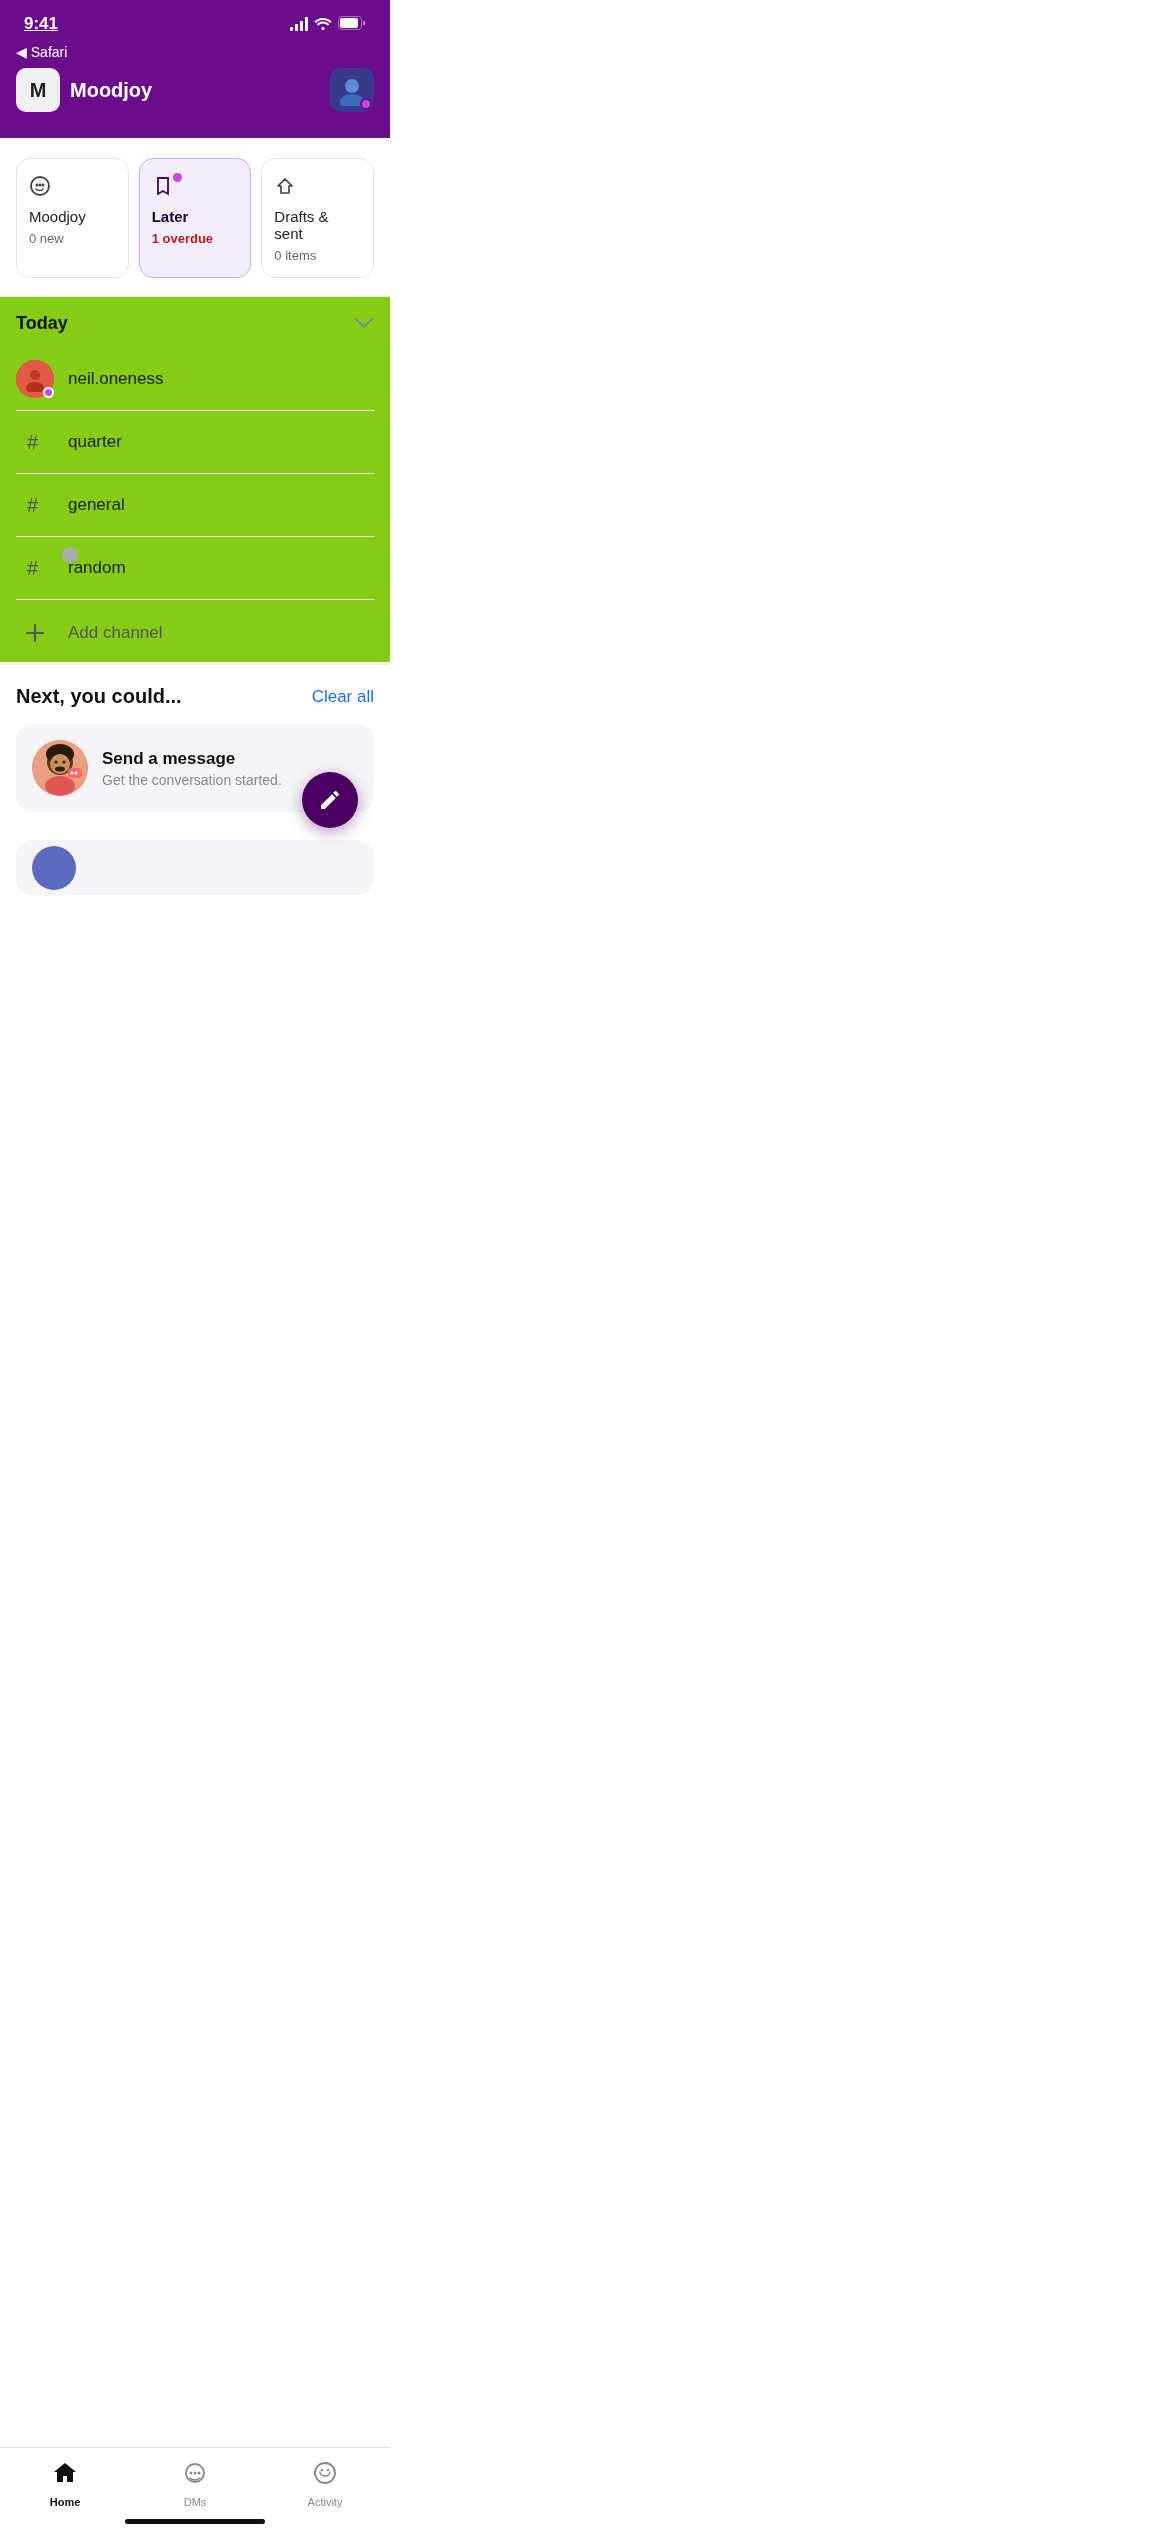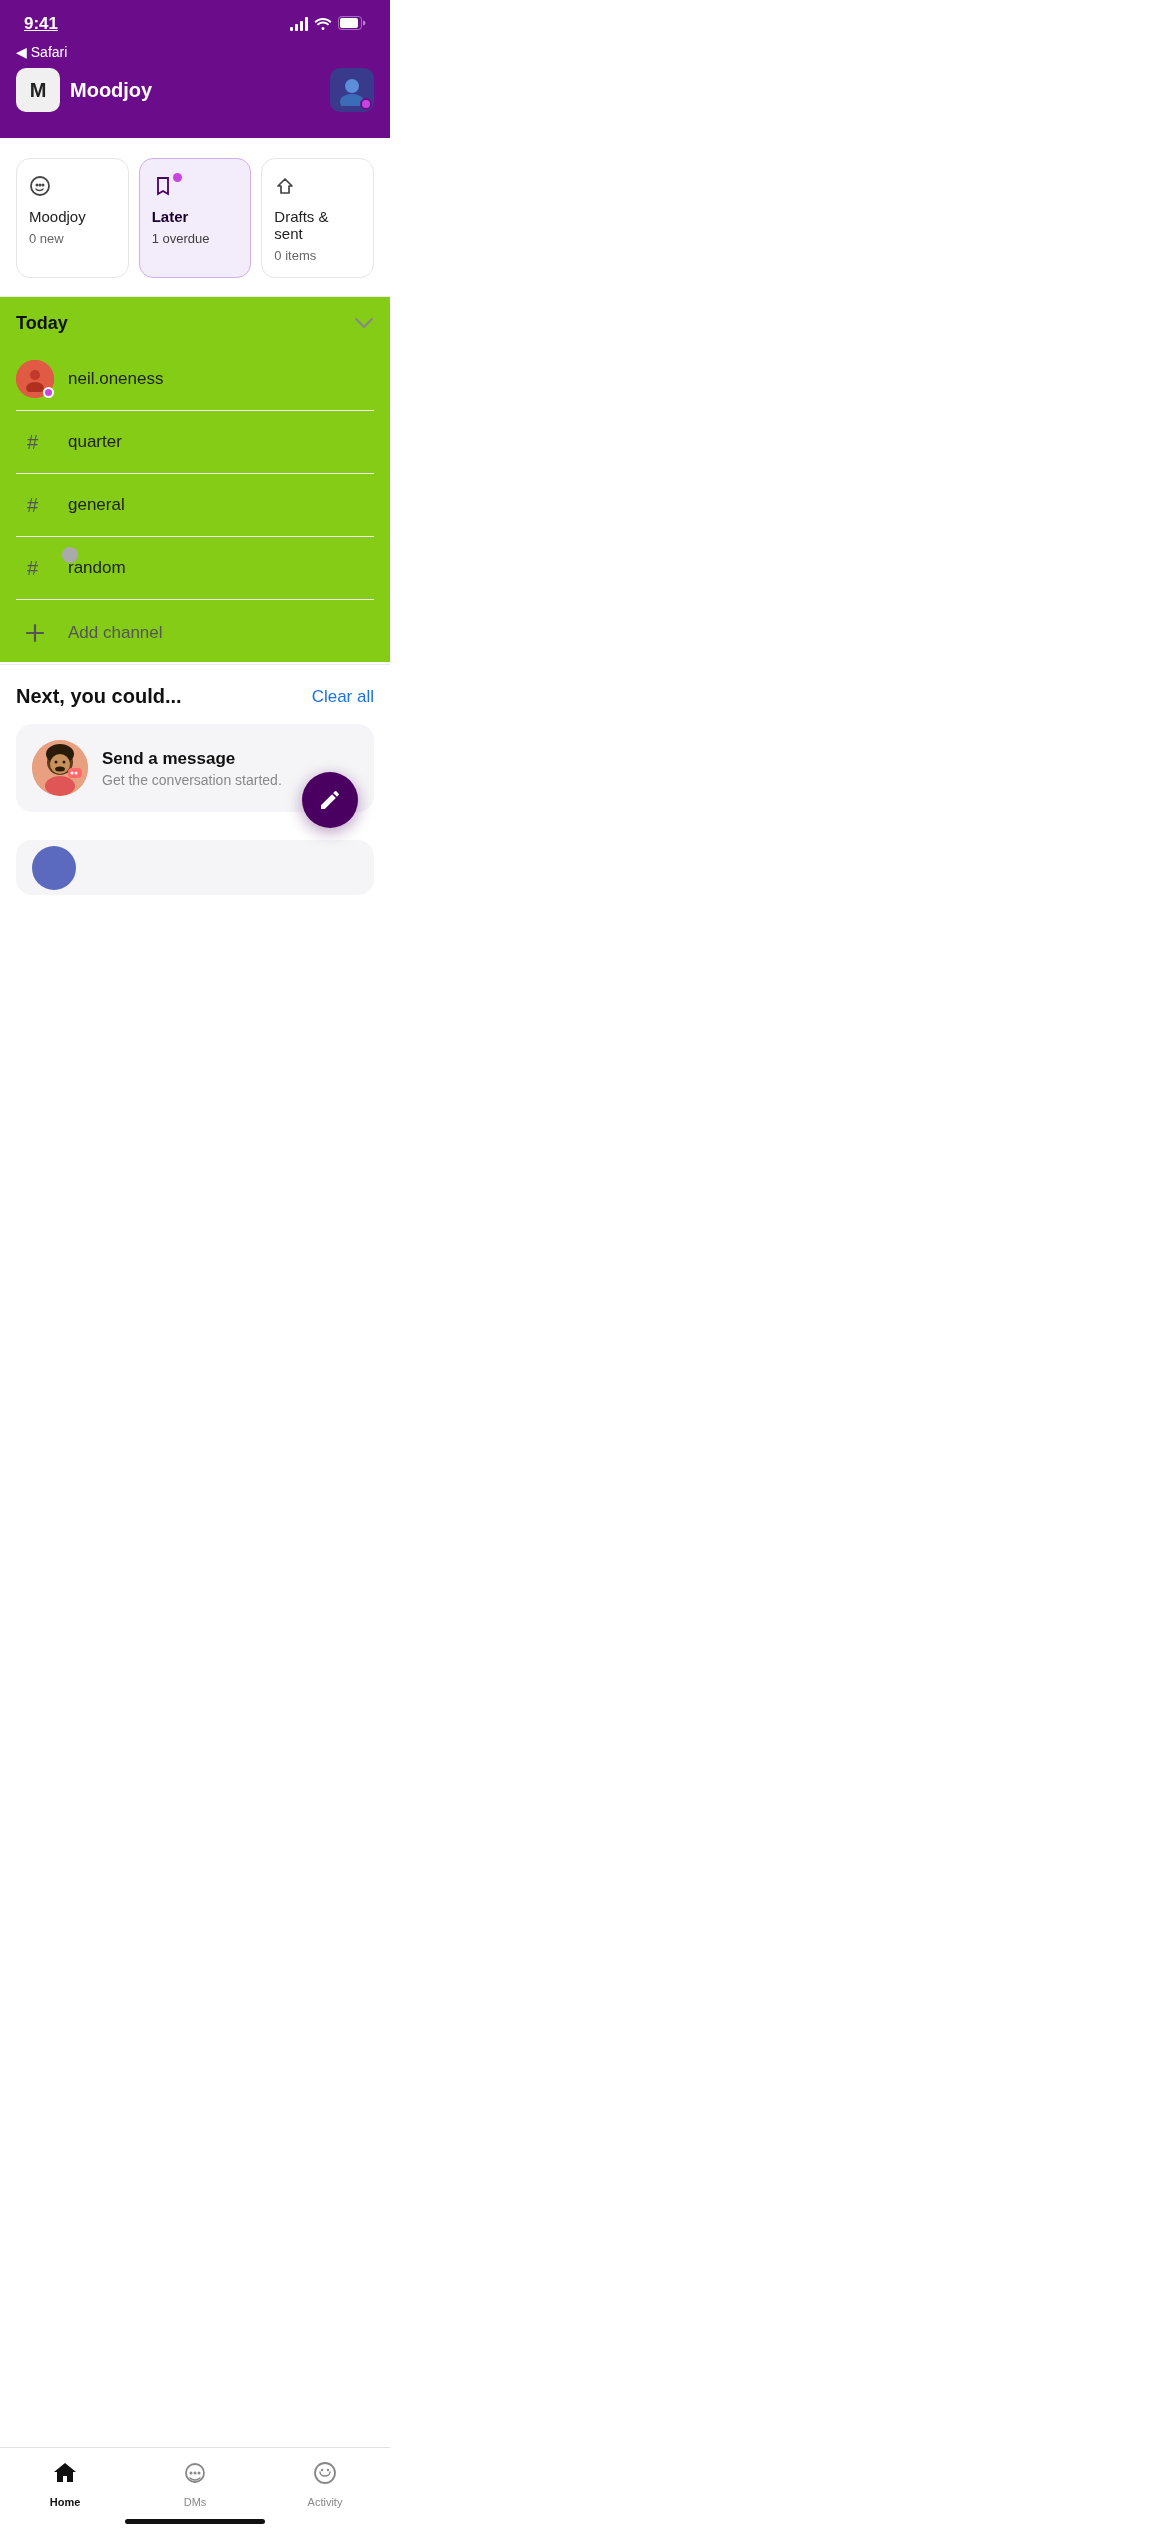--- a/index.html
+++ b/index.html
@@ -197,22 +197,22 @@
     }
     .card.active .card-label {
       font-weight: 700;
       color: #1a0030;
     }
     .card-sub {
       font-size: 13px;
       color: #666;
     }
     .card.active .card-sub {
-      color: #404040;
-      font-weight: 400;
+      color: #b91c1c;
+      font-weight: 700;
     }
 
     
     .section-divider {
       height: 1px;
       background: #ececec;
       margin: 10px 0 0;
     }
 
     

